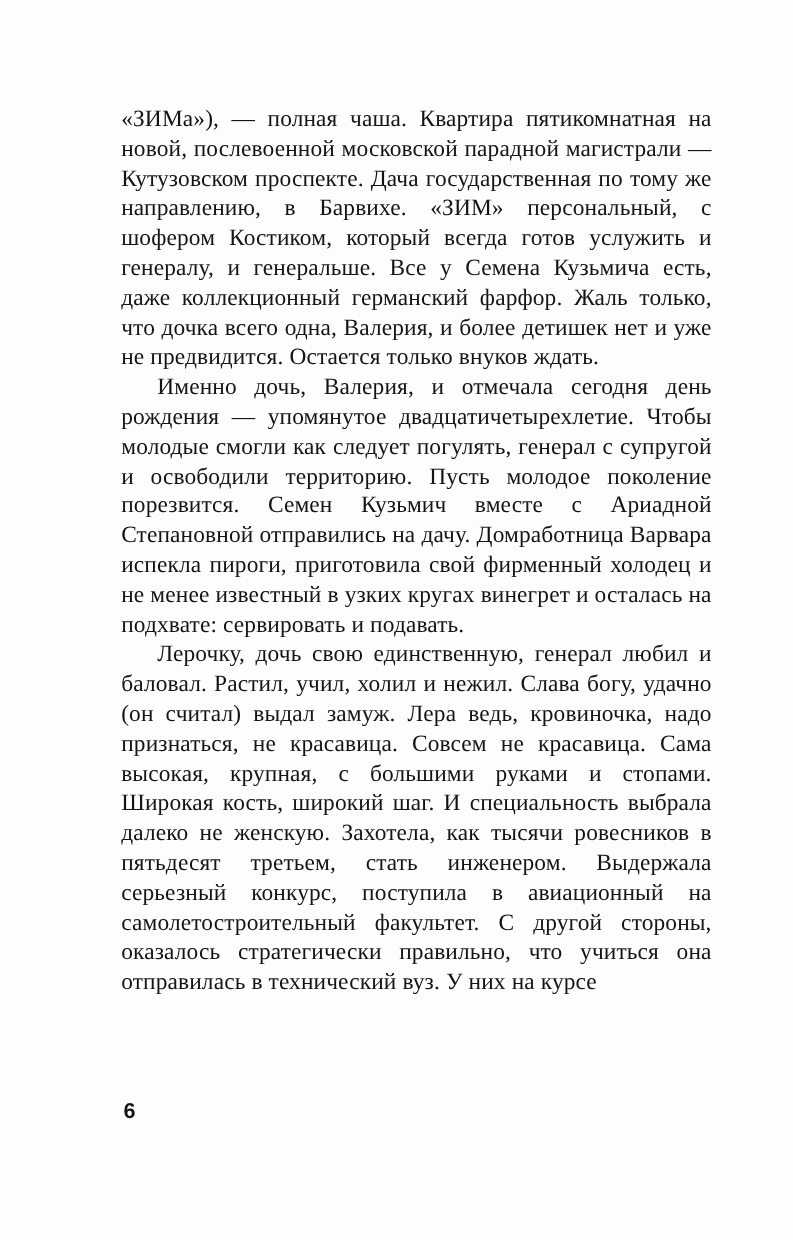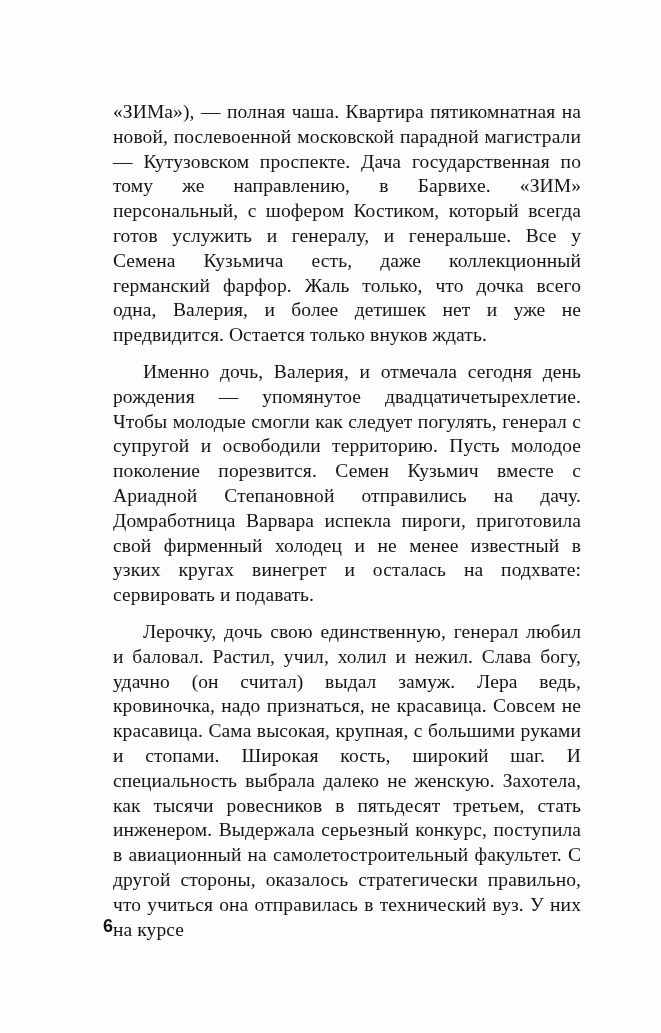--- a/index.html
+++ b/index.html
@@ -22,21 +22,21 @@
     top: 88px;
     width: 492px;
     text-align: justify;
     font-size: 19.5px;
     line-height: 24.8px;
     letter-spacing: 0.1px;
     hyphens: auto;
     -webkit-hyphens: auto;
   }
   .para {
-    margin: 12px;
+    margin: 0;
     padding: 0;
   }
   .para.indented {
     text-indent: 30px;
   }
   .page-number {
     position: absolute;
     left: 103px;
     top: 916px;
     font-family: "Liberation Sans", sans-serif;

